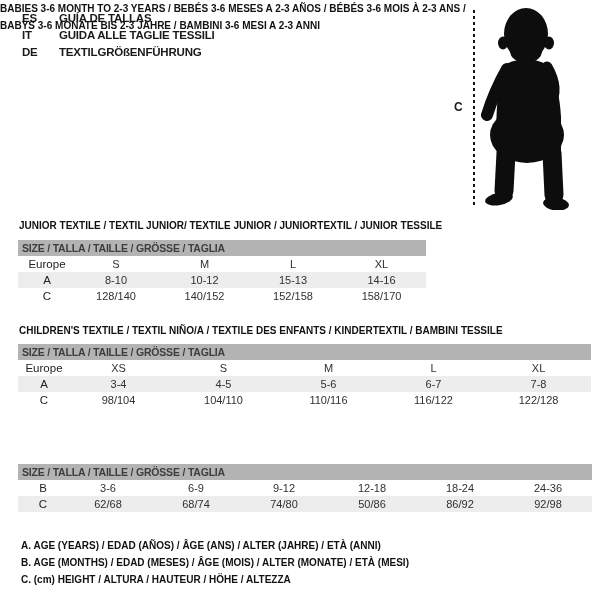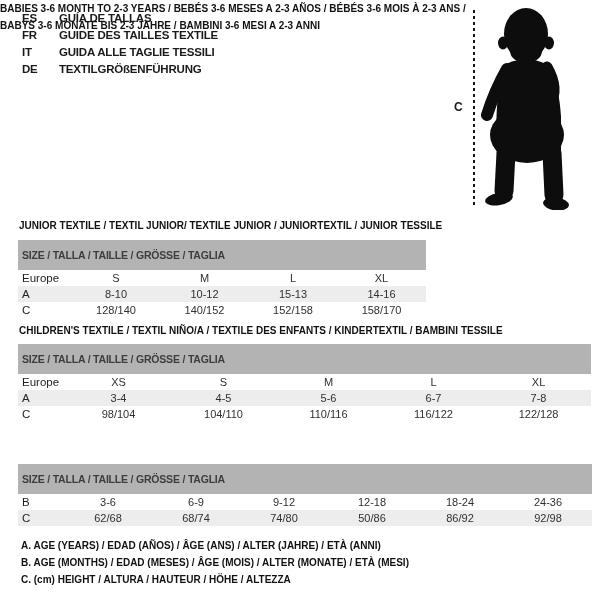--- a/index.html
+++ b/index.html
@@ -18,42 +18,38 @@
   .c-label{position:absolute;left:454px;top:100px;font-size:12px;font-weight:bold;}
   .baby-svg{position:absolute;left:481px;top:5px;}
   
   .cond{transform:scaleX(0.87);transform-origin:0 50%;white-space:nowrap;}
   .tbl-title{position:absolute;left:19px;font-size:11.5px;font-weight:bold;color:#111;line-height:17px;}
   .legend{position:absolute;left:21px;top:537px;}
   .legend-line{font-size:11.5px;font-weight:bold;line-height:17px;color:#111;}
   
   table.size-table{position:absolute;left:18px;border-collapse:separate;border-spacing:0;table-layout:fixed;}
   table.size-table td{padding:0;font-size:11px;color:#303030;text-align:center;height:16px;vertical-align:middle;}
-  table.size-table tr.bar td{background:#b3b3b3;height:30px;text-align:left;padding-left:4px;
+  table.size-table tr.bar td{background:#b3b3b3;height:16px;text-align:left;padding-left:4px;
     font-weight:bold;font-size:10.5px;color:#3d3d3d;letter-spacing:-0.2px;}
-  table.size-table td.rowlabel{text-align:left;padding-left:4px;font-size:11.5px;color:#222;}
+  table.size-table td.rowlabel{text-align:center;padding-left:4px;font-size:11.5px;color:#222;}
   table.size-table tr.alt td{background:#ededed;}
   #t1{top:240px;width:408px;}
   #t2{top:344px;width:573px;}
   #t3{top:464px;width:574px;}
   #t1-title{top:217px;}
   #t2-title{top:322px;}
   #t3-title{top:426px;}
 </style>
 </head>
 <body>
 
 <div class="lang-block">
   <div class="lang-row">
     <span class="lang-code">ES</span>
     <span class="lang-label">GUÍA DE TALLAS</span>
-  </div>
-  <div class="lang-row">
-    <span class="lang-code">FR</span>
-    <span class="lang-label">GUIDE DES TAILLES TEXTILE</span>
   </div>
   <div class="lang-row">
     <span class="lang-code">IT</span>
     <span class="lang-label">GUIDA ALLE TAGLIE TESSILI</span>
   </div>
   <div class="lang-row">
     <span class="lang-code">DE</span>
     <span class="lang-label">TEXTILGRÖßENFÜHRUNG</span>
   </div>
 </div>

